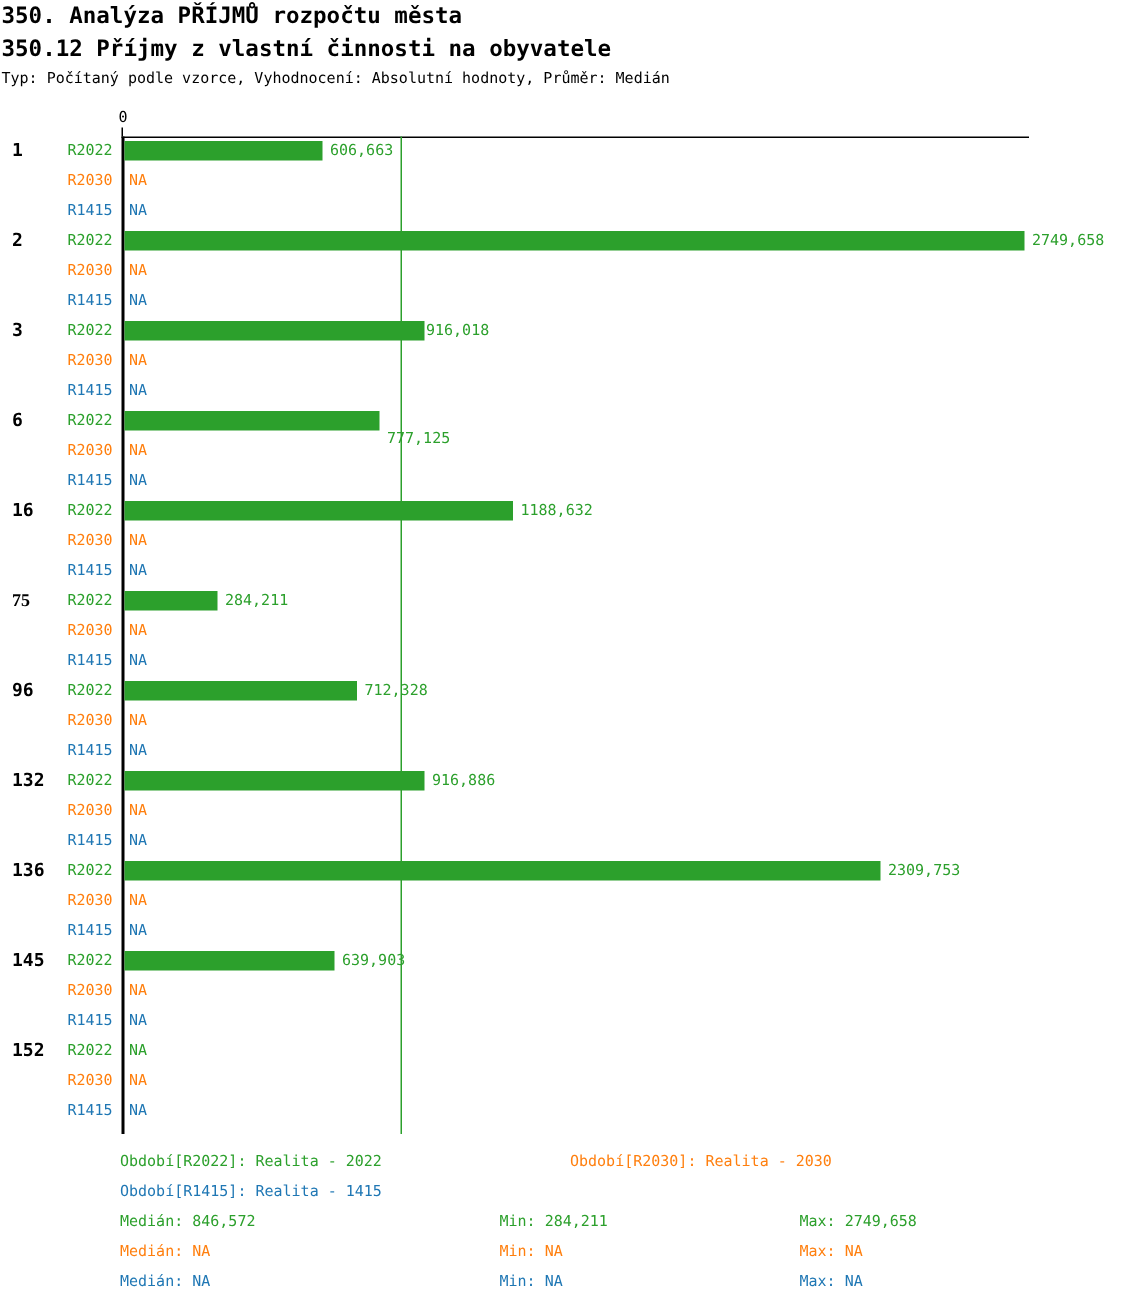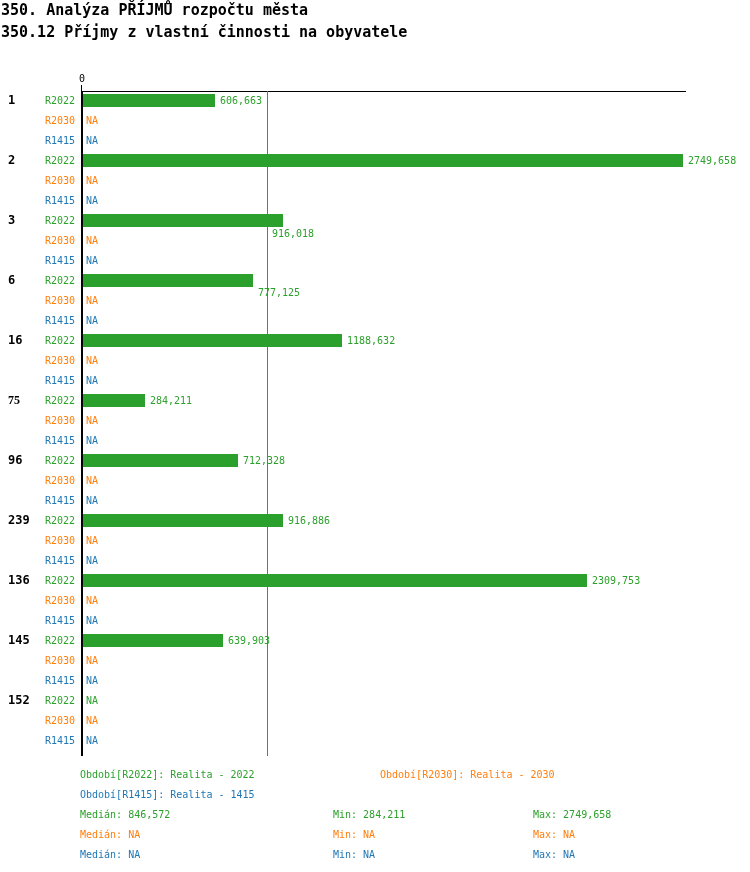--- a/index.html
+++ b/index.html
@@ -24,20 +24,21 @@
   .legend-item { font-size:10px; line-height:13px; }
   .stat-cell   { font-size:10px; line-height:13px; }
 </style>
 </head>
 <body>
 
 <div class="screen">
 
   <div class="abs title">350. Analýza PŘÍJMŮ rozpočtu města</div>
   <div class="abs subtitle">350.12 Příjmy z vlastní činnosti na obyvatele</div>
+  <div class="abs meta">Typ: Počítaný podle vzorce, Vyhodnocení: Absolutní hodnoty, Průměr: Medián</div>
 
   <div class="abs zero-label">0</div>
   <div class="abs tick"></div>
   <div class="abs haxis"></div>
   <div class="abs vaxis"></div>
   <div class="abs median" style="left: 267px; background: rgb(44, 160, 44);"></div>
 
   <div>
       <div class="abs cat-label" style="top: 93px;">1</div>
       <div class="abs row-label" style="top: 94px; color: rgb(44, 160, 44);">R2022</div>
@@ -51,21 +52,21 @@
       <div class="abs row-label" style="top: 154px; color: rgb(44, 160, 44);">R2022</div>
       <div class="abs bar" style="left: 83px; top: 154px; width: 600px; background: rgb(44, 160, 44);"></div>
       <div class="abs value-label" style="left: 688px; top: 154px; color: rgb(44, 160, 44);">2749,658</div>
       <div class="abs row-label" style="top: 174px; color: rgb(255, 127, 14);">R2030</div>
       <div class="abs value-label" style="left: 86px; top: 174px; color: rgb(255, 127, 14);">NA</div>
       <div class="abs row-label" style="top: 194px; color: rgb(31, 119, 180);">R1415</div>
       <div class="abs value-label" style="left: 86px; top: 194px; color: rgb(31, 119, 180);">NA</div>
       <div class="abs cat-label" style="top: 213px;">3</div>
       <div class="abs row-label" style="top: 214px; color: rgb(44, 160, 44);">R2022</div>
       <div class="abs bar" style="left: 83px; top: 214px; width: 200px; background: rgb(44, 160, 44);"></div>
-      <div class="abs value-label" style="left: 272px; top: 214px; color: rgb(44, 160, 44); margin-top: 13px;">916,018</div>
+      <div class="abs value-label" style="left: 284px; top: 214px; color: rgb(44, 160, 44);">916,018</div>
       <div class="abs row-label" style="top: 234px; color: rgb(255, 127, 14);">R2030</div>
       <div class="abs value-label" style="left: 86px; top: 234px; color: rgb(255, 127, 14);">NA</div>
       <div class="abs row-label" style="top: 254px; color: rgb(31, 119, 180);">R1415</div>
       <div class="abs value-label" style="left: 86px; top: 254px; color: rgb(31, 119, 180);">NA</div>
       <div class="abs cat-label" style="top: 273px;">6</div>
       <div class="abs row-label" style="top: 274px; color: rgb(44, 160, 44);">R2022</div>
       <div class="abs bar" style="left: 83px; top: 274px; width: 170px; background: rgb(44, 160, 44);"></div>
       <div class="abs value-label" style="left: 258px; top: 274px; color: rgb(44, 160, 44); margin-top: 12px;">777,125</div>
       <div class="abs row-label" style="top: 294px; color: rgb(255, 127, 14);">R2030</div>
       <div class="abs value-label" style="left: 86px; top: 294px; color: rgb(255, 127, 14);">NA</div>
@@ -88,21 +89,21 @@
       <div class="abs row-label" style="top: 434px; color: rgb(31, 119, 180);">R1415</div>
       <div class="abs value-label" style="left: 86px; top: 434px; color: rgb(31, 119, 180);">NA</div>
       <div class="abs cat-label" style="top: 453px;">96</div>
       <div class="abs row-label" style="top: 454px; color: rgb(44, 160, 44);">R2022</div>
       <div class="abs bar" style="left: 83px; top: 454px; width: 155px; background: rgb(44, 160, 44);"></div>
       <div class="abs value-label" style="left: 243px; top: 454px; color: rgb(44, 160, 44);">712,328</div>
       <div class="abs row-label" style="top: 474px; color: rgb(255, 127, 14);">R2030</div>
       <div class="abs value-label" style="left: 86px; top: 474px; color: rgb(255, 127, 14);">NA</div>
       <div class="abs row-label" style="top: 494px; color: rgb(31, 119, 180);">R1415</div>
       <div class="abs value-label" style="left: 86px; top: 494px; color: rgb(31, 119, 180);">NA</div>
-      <div class="abs cat-label" style="top: 513px;">239</div>
+      <div class="abs cat-label" style="top: 513px;">132</div>
       <div class="abs row-label" style="top: 514px; color: rgb(44, 160, 44);">R2022</div>
       <div class="abs bar" style="left: 83px; top: 514px; width: 200px; background: rgb(44, 160, 44);"></div>
       <div class="abs value-label" style="left: 288px; top: 514px; color: rgb(44, 160, 44);">916,886</div>
       <div class="abs row-label" style="top: 534px; color: rgb(255, 127, 14);">R2030</div>
       <div class="abs value-label" style="left: 86px; top: 534px; color: rgb(255, 127, 14);">NA</div>
       <div class="abs row-label" style="top: 554px; color: rgb(31, 119, 180);">R1415</div>
       <div class="abs value-label" style="left: 86px; top: 554px; color: rgb(31, 119, 180);">NA</div>
       <div class="abs cat-label" style="top: 573px;">136</div>
       <div class="abs row-label" style="top: 574px; color: rgb(44, 160, 44);">R2022</div>
       <div class="abs bar" style="left: 83px; top: 574px; width: 504px; background: rgb(44, 160, 44);"></div>

